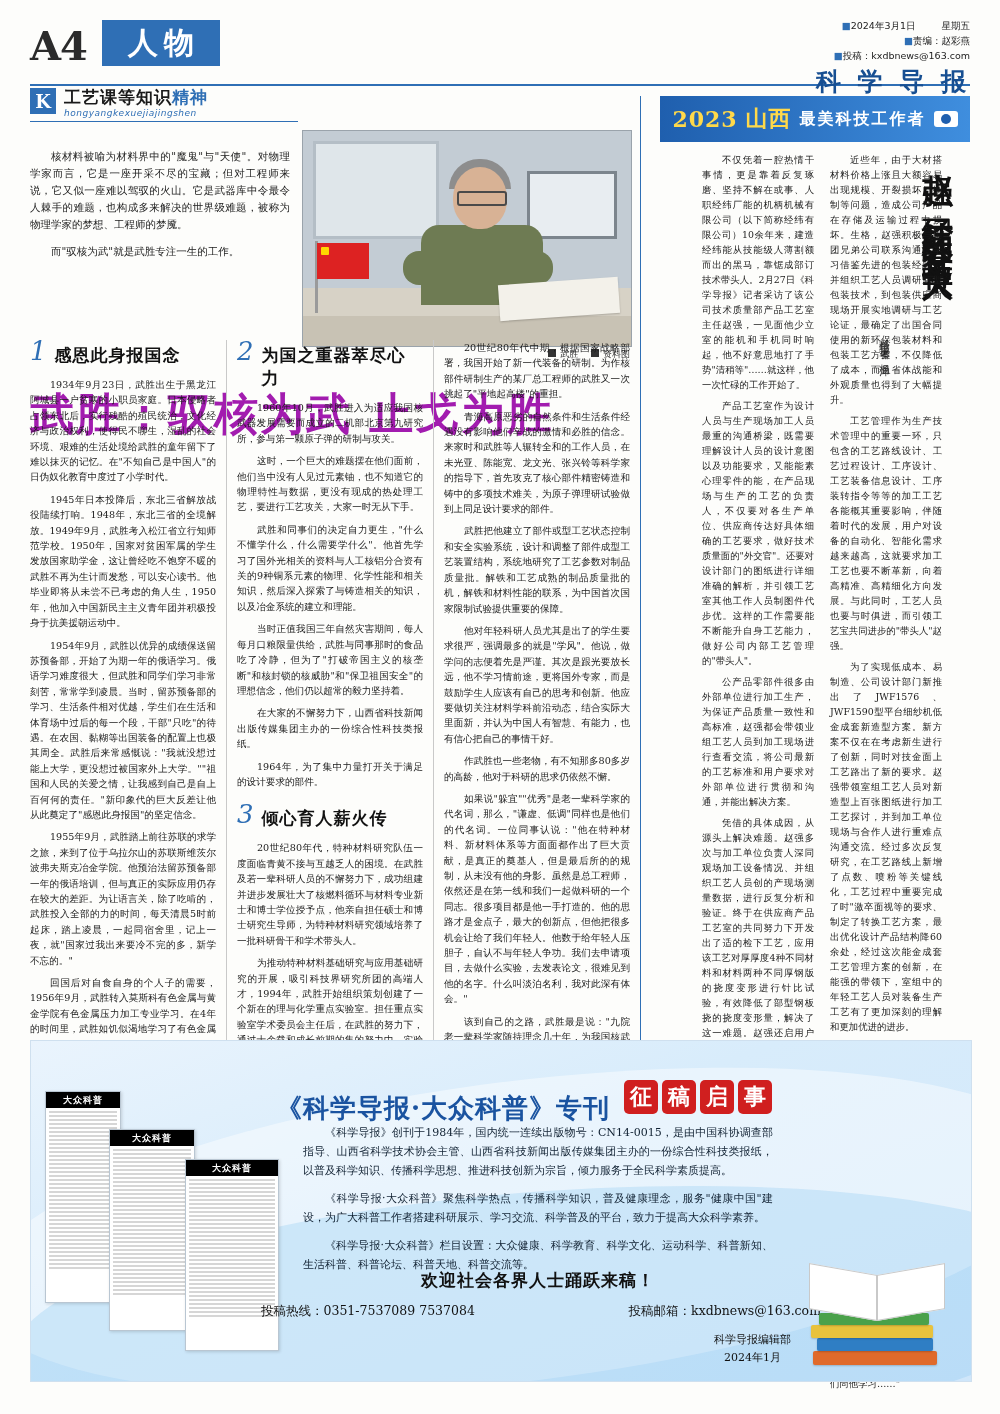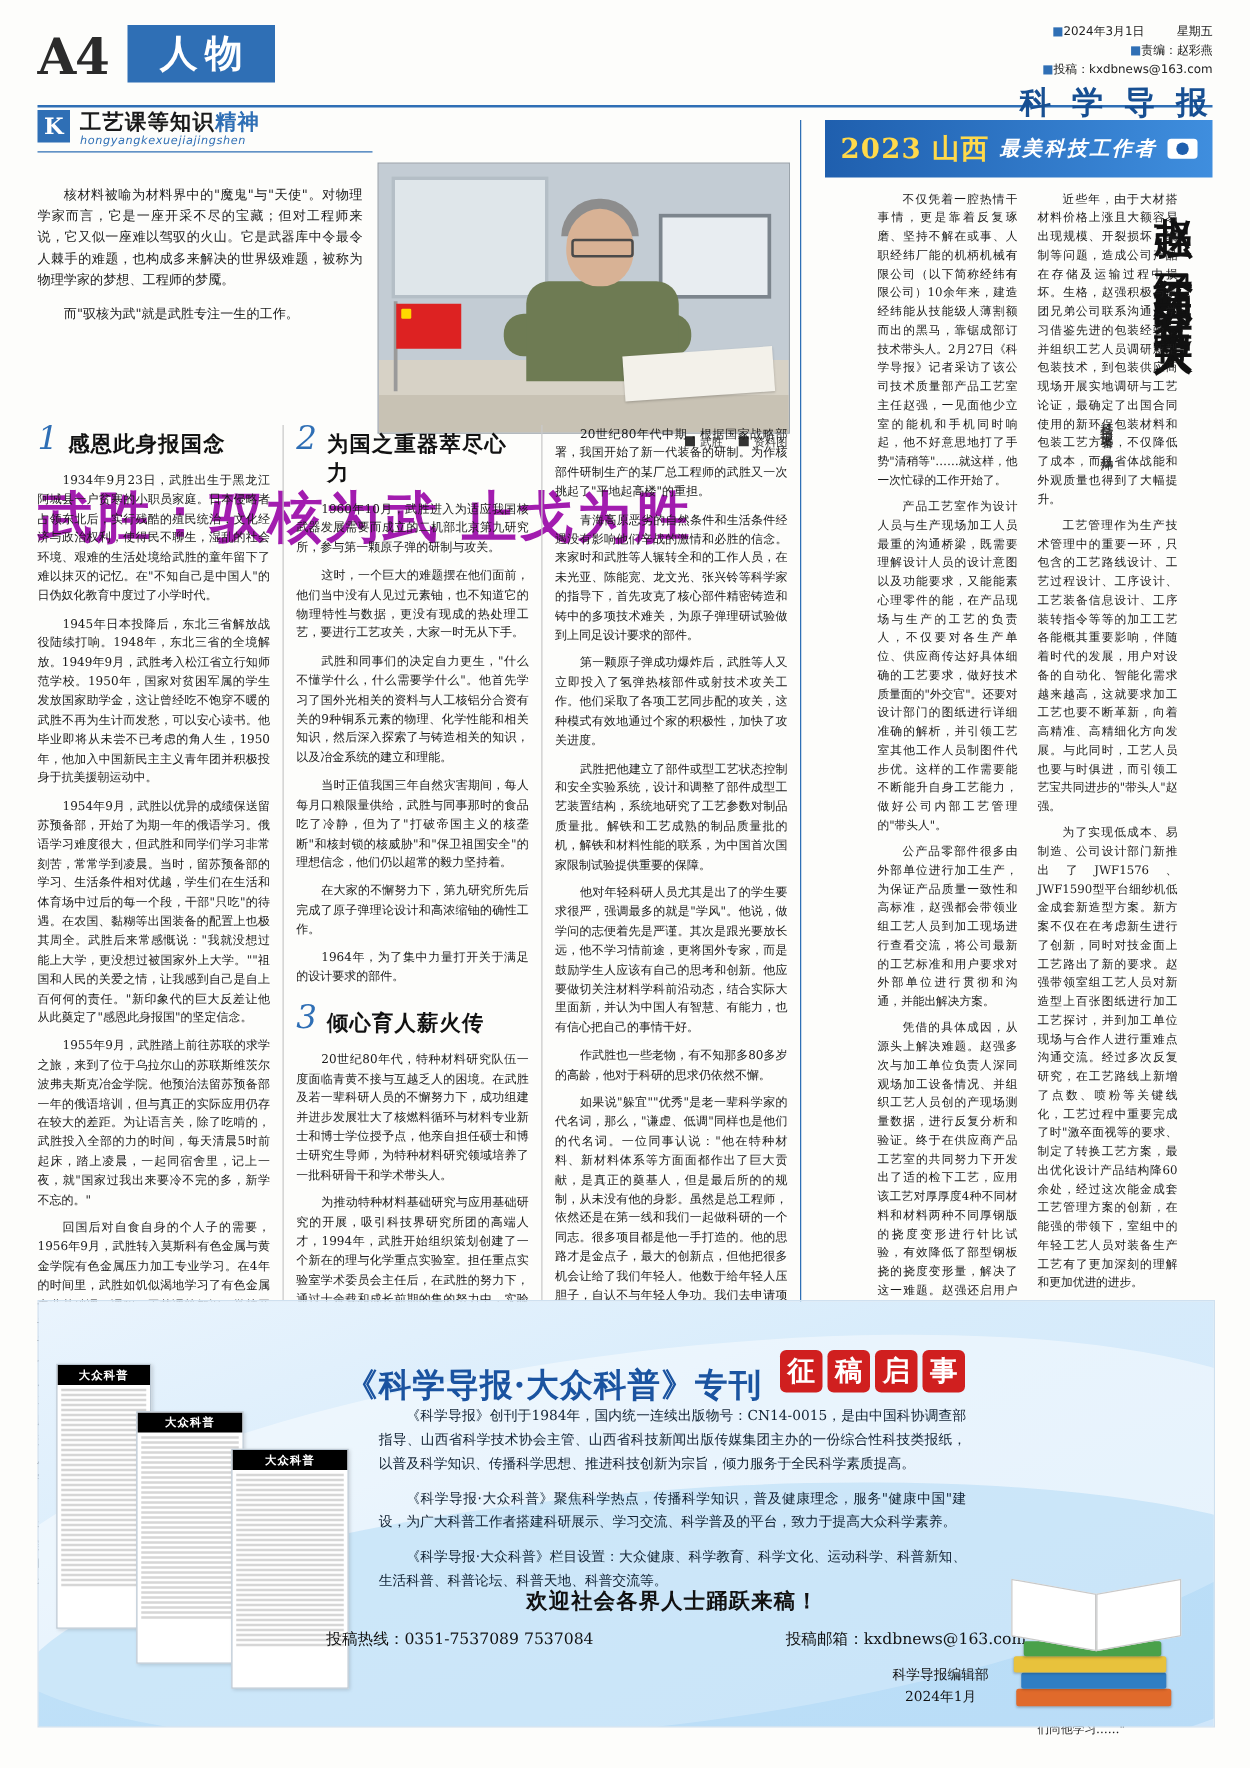--- a/index.html
+++ b/index.html
@@ -129,21 +129,21 @@
     background:linear-gradient(90deg,#1f5fae,#3f8ede);
     display:flex;align-items:center;justify-content:center;gap:8px;overflow:hidden;
   }
   .rbanner .y{
     font-family:"DejaVu Serif","Liberation Serif",serif;
     font-size:22px;font-weight:bold;color:#ffd94a;letter-spacing:1px;
     -webkit-text-stroke:0;
   }
   .rbanner .t{
     font-family:"DejaVu Serif","Liberation Serif",serif;
-    font-size:16px;font-weight:bold;color:#fff;letter-spacing:2px;font-style:italic;
+    font-size:16px;font-weight:bold;color:#fff;letter-spacing:2px;
   }
   .rbanner .cam{width:24px;height:16px;background:#fff;border-radius:3px;position:relative;}
   .rbanner .cam:after{content:"";position:absolute;left:7px;top:3px;width:10px;height:10px;border-radius:50%;background:#1f5fae;}
 
   .vtitle{
     position:absolute;right:30px;top:150px;width:70px;height:560px;
     writing-mode:vertical-rl;text-orientation:upright;
     font-family:"DejaVu Serif","Liberation Serif",serif;
     font-size:31px;font-weight:bold;letter-spacing:4px;color:#111;
     line-height:64px;
@@ -319,35 +319,34 @@
 
     <div class="col c2">
       <div class="subhead">
         <div class="num">2</div>
         <div class="txt">为国之重器萃尽心力</div>
       </div>
       <p>1960年10月，武胜进入为适应我国核武器发展需要而成立的二机部北京第九研究所，参与第一颗原子弹的研制与攻关。</p>
       <p>这时，一个巨大的难题摆在他们面前，他们当中没有人见过元素铀，也不知道它的物理特性与数据，更没有现成的热处理工艺，要进行工艺攻关，大家一时无从下手。</p>
       <p>武胜和同事们的决定自力更生，"什么不懂学什么，什么需要学什么"。他首先学习了国外光相关的资料与人工核铝分合资有关的9种铜系元素的物理、化学性能和相关知识，然后深入探索了与铸造相关的知识，以及冶金系统的建立和理能。</p>
       <p>当时正值我国三年自然灾害期间，每人每月口粮限量供给，武胜与同事那时的食品吃了冷静，但为了"打破帝国主义的核垄断"和核封锁的核威胁"和"保卫祖国安全"的理想信念，他们仍以超常的毅力坚持着。</p>
-      <p>在大家的不懈努力下，第九研究所先后完成了原子弹理论设计和高浓缩铀的确性工作。</p>
+      <p>在大家的不懈努力下，山西省科技新闻出版传媒集团主办的一份综合性科技类报纸。</p>
       <p>1964年，为了集中力量打开关于满足的设计要求的部件。</p>
 
       <div class="subhead" style="margin-top:14px">
         <div class="num">3</div>
         <div class="txt">倾心育人薪火传</div>
       </div>
       <p>20世纪80年代，特种材料研究队伍一度面临青黄不接与互越乏人的困境。在武胜及若一辈科研人员的不懈努力下，成功组建并进步发展壮大了核燃料循环与材料专业新士和博士学位授予点，他亲自担任硕士和博士研究生导师，为特种材料研究领域培养了一批科研骨干和学术带头人。</p>
       <p>为推动特种材料基础研究与应用基础研究的开展，吸引科技界研究所团的高端人才，1994年，武胜开始组织策划创建了一个新在的理与化学重点实验室。担任重点实验室学术委员会主任后，在武胜的努力下，通过十余载和成长前期的集的努力中，实验室关注与国内一批研究所所一流水平。</p>
     </div>
 
     <div class="col c3">
       <p>20世纪80年代中期，根据国家战略部署，我国开始了新一代装备的研制。为作核部件研制生产的某厂总工程师的武胜又一次挑起了"平地起高楼"的重担。</p>
       <p>青海高原恶劣的自然条件和生活条件经遇没有影响他们辛战的激情和必胜的信念。来家时和武胜等人辗转全和的工作人员，在未光亚、陈能宽、龙文光、张兴铃等科学家的指导下，首先攻克了核心部件精密铸造和铸中的多项技术难关，为原子弹理研试验做到上同足设计要求的部件。</p>
-      <p>第一颗原子弹成功爆炸后，武胜等人又立即投入了氢弹热核部件或射技术攻关工作。他们采取了各项工艺同步配的攻关，这种模式有效地通过个家的积极性，加快了攻关进度。</p>
       <p>武胜把他建立了部件或型工艺状态控制和安全实验系统，设计和调整了部件成型工艺装置结构，系统地研究了工艺参数对制品质量批。解铁和工艺成熟的制品质量批的机，解铁和材料性能的联系，为中国首次国家限制试验提供重要的保障。</p>
       <p></p>
       <p>他对年轻科研人员尤其是出了的学生要求很严，强调最多的就是"学风"。他说，做学问的志便着先是严谨。其次是跟光要放长远，他不学习情前途，更将国外专家，而是鼓励学生人应该有自己的思考和创新。他应要做切关注材料学科前沿动态，结合实际大里面新，并认为中国人有智慧、有能力，也有信心把自己的事情干好。</p>
       <p>作武胜也一些老物，有不知那多80多岁的高龄，他对于科研的思求仍依然不懈。</p>
       <p>如果说"躲宜""优秀"是老一辈科学家的代名词，那么，"谦虚、低调"同样也是他们的代名词。一位同事认说："他在特种材料、新材料体系等方面面都作出了巨大贡献，是真正的奠基人，但是最后所的的规制，从未没有他的身影。虽然是总工程师，依然还是在第一线和我们一起做科研的一个同志。很多项目都是他一手打造的。他的思路才是金点子，最大的创新点，但他把很多机会让给了我们年轻人。他数于给年轻人压胆子，自认不与年轻人争功。我们去申请项目，去做什么实验，去发表论文，很难见到他的名字。什么叫淡泊名利，我对此深有体会。"</p>
       <p>该到自己的之路，武胜最是说："九院老一辈科学家随持理念几十年，为我国核武器事业作出了巨大的贡献，与他们相比，我还差得很远。"</p>
       <p>生前既是自己的后事时，武胜一辈树在工作岗位上"干到底"。</p>
       <p>——驭核方式先生涛心倾到一心情系社稷，让实以跃梓者风范千古此身长报家国"！</p>
     </div>
   </div>

